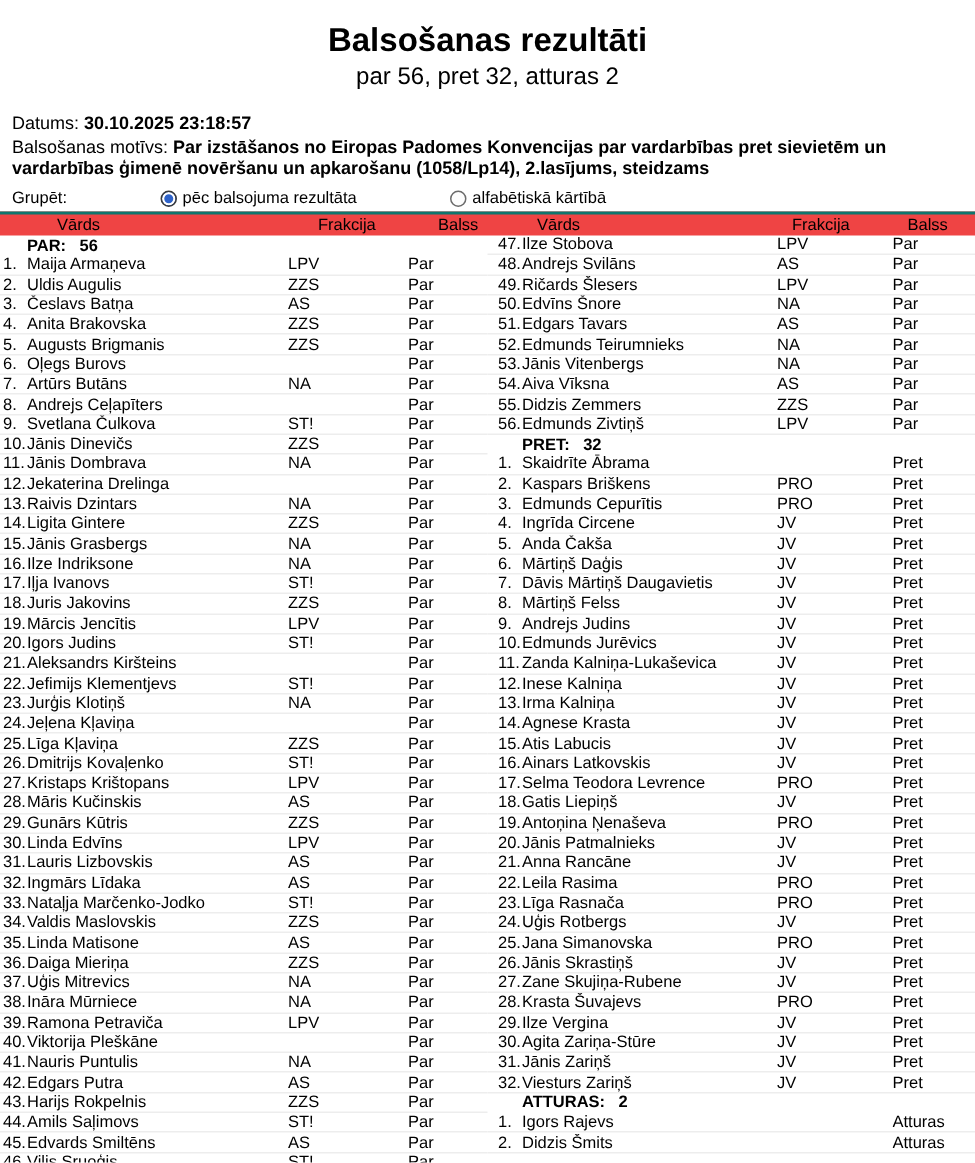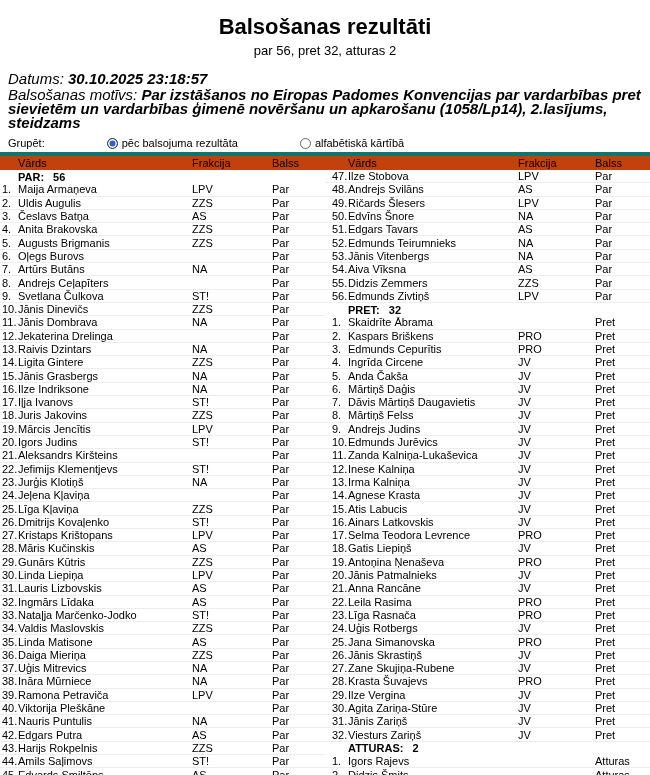--- a/index.html
+++ b/index.html
@@ -1,32 +1,32 @@
 <!DOCTYPE html>
 <html><head>
 <meta charset="utf-8">
 <style>
   html,body{margin:0;padding:0;background:#fff;}
   body{width:650px;height:775px;overflow:hidden;font-family:"Liberation Sans",sans-serif;color:#000;}
   .page{width:650px;}
 
   .title{font-size:22px;font-weight:bold;text-align:center;margin:14px 0 3px;}
-  .subtitle{font-size:13px;text-align:center;margin:0 0 14px;}
-
-  .meta{padding:0 8px;font-size:15px;line-height:14px;font-style:italic;}
+  .subtitle{font-size:16px;text-align:center;margin:0 0 14px;}
+
+  .meta{padding:0 8px;font-size:12px;line-height:14px;}
   .meta p{margin:0 0 1px;}
   .meta .datums{margin-bottom:2px;}
   .meta b{font-weight:bold;}
 
   .groupline{display:flex;align-items:center;gap:18px;padding:6px 8px 3px;font-size:11px;}
   .radio-opt{display:flex;align-items:center;gap:4px;cursor:pointer;padding-left:44px;}
   .radio{width:11px;height:11px;border-radius:50%;border:1px solid #6b6b6b;box-sizing:border-box;display:inline-block;background:#fdfdfd;}
   .radio.checked{background:#2e62c9;border-color:#3a3a3a;box-shadow:inset 0 0 0 1.5px #fff;}
 
-  .thead{display:flex;background:#c2410c;border-top:4px solid #0f766e;}
+  .thead{display:flex;background:#ef4444;border-top:2px solid #0f766e;padding-left:20px;}
   .tbody{display:flex;align-items:flex-start;border-bottom:1px solid #e0e0e0;}
   .col{width:325px;}
   .row{display:grid;height:13.3px;align-items:center;box-sizing:border-box;border-bottom:1px solid #ededed;font-size:11px;white-space:nowrap;overflow:hidden;}
   .thead .row{border-bottom:none;height:14px;font-size:11px;}
   .col.left .row{grid-template-columns:16px 174px 80px 1fr;padding-left:2px;}
   .col.right .row{grid-template-columns:16px 170px 77px 1fr;padding-left:7px;}
   .row.group{font-weight:bold;border-bottom:none;}
   .g-c{margin-left:9px;}
   .c-num,.c-name,.c-frak,.c-balss{overflow:hidden;}
 </style>
@@ -281,21 +281,21 @@
 
   <div class="row">
     <span class="c-num">29.</span>
     <span class="c-name">Gunārs Kūtris</span>
     <span class="c-frak">ZZS</span>
     <span class="c-balss">Par</span>
   </div>
 
   <div class="row">
     <span class="c-num">30.</span>
-    <span class="c-name">Linda Liepiņa</span>
+    <span class="c-name">Linda Edvīns</span>
     <span class="c-frak">LPV</span>
     <span class="c-balss">Par</span>
   </div>
 
   <div class="row">
     <span class="c-num">31.</span>
     <span class="c-name">Lauris Lizbovskis</span>
     <span class="c-frak">AS</span>
     <span class="c-balss">Par</span>
   </div>

